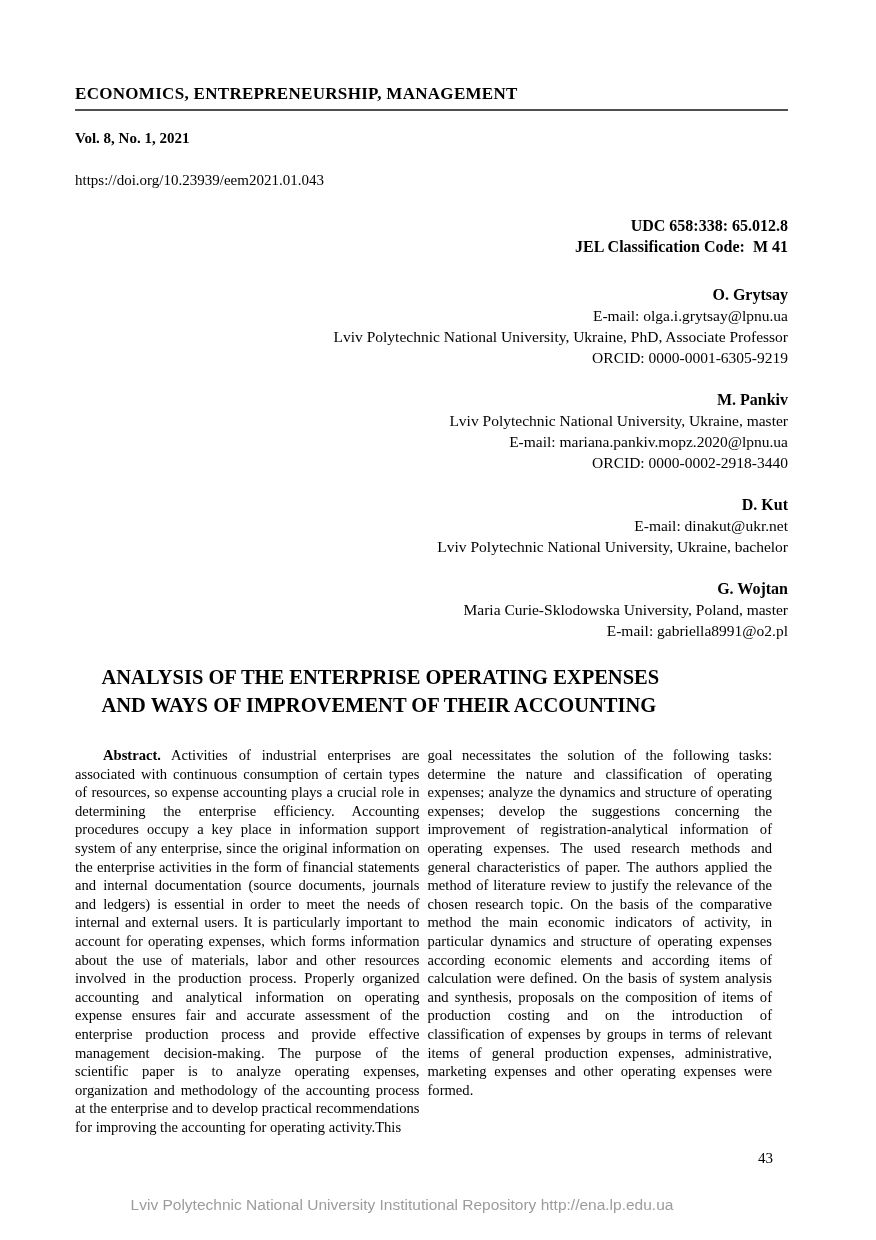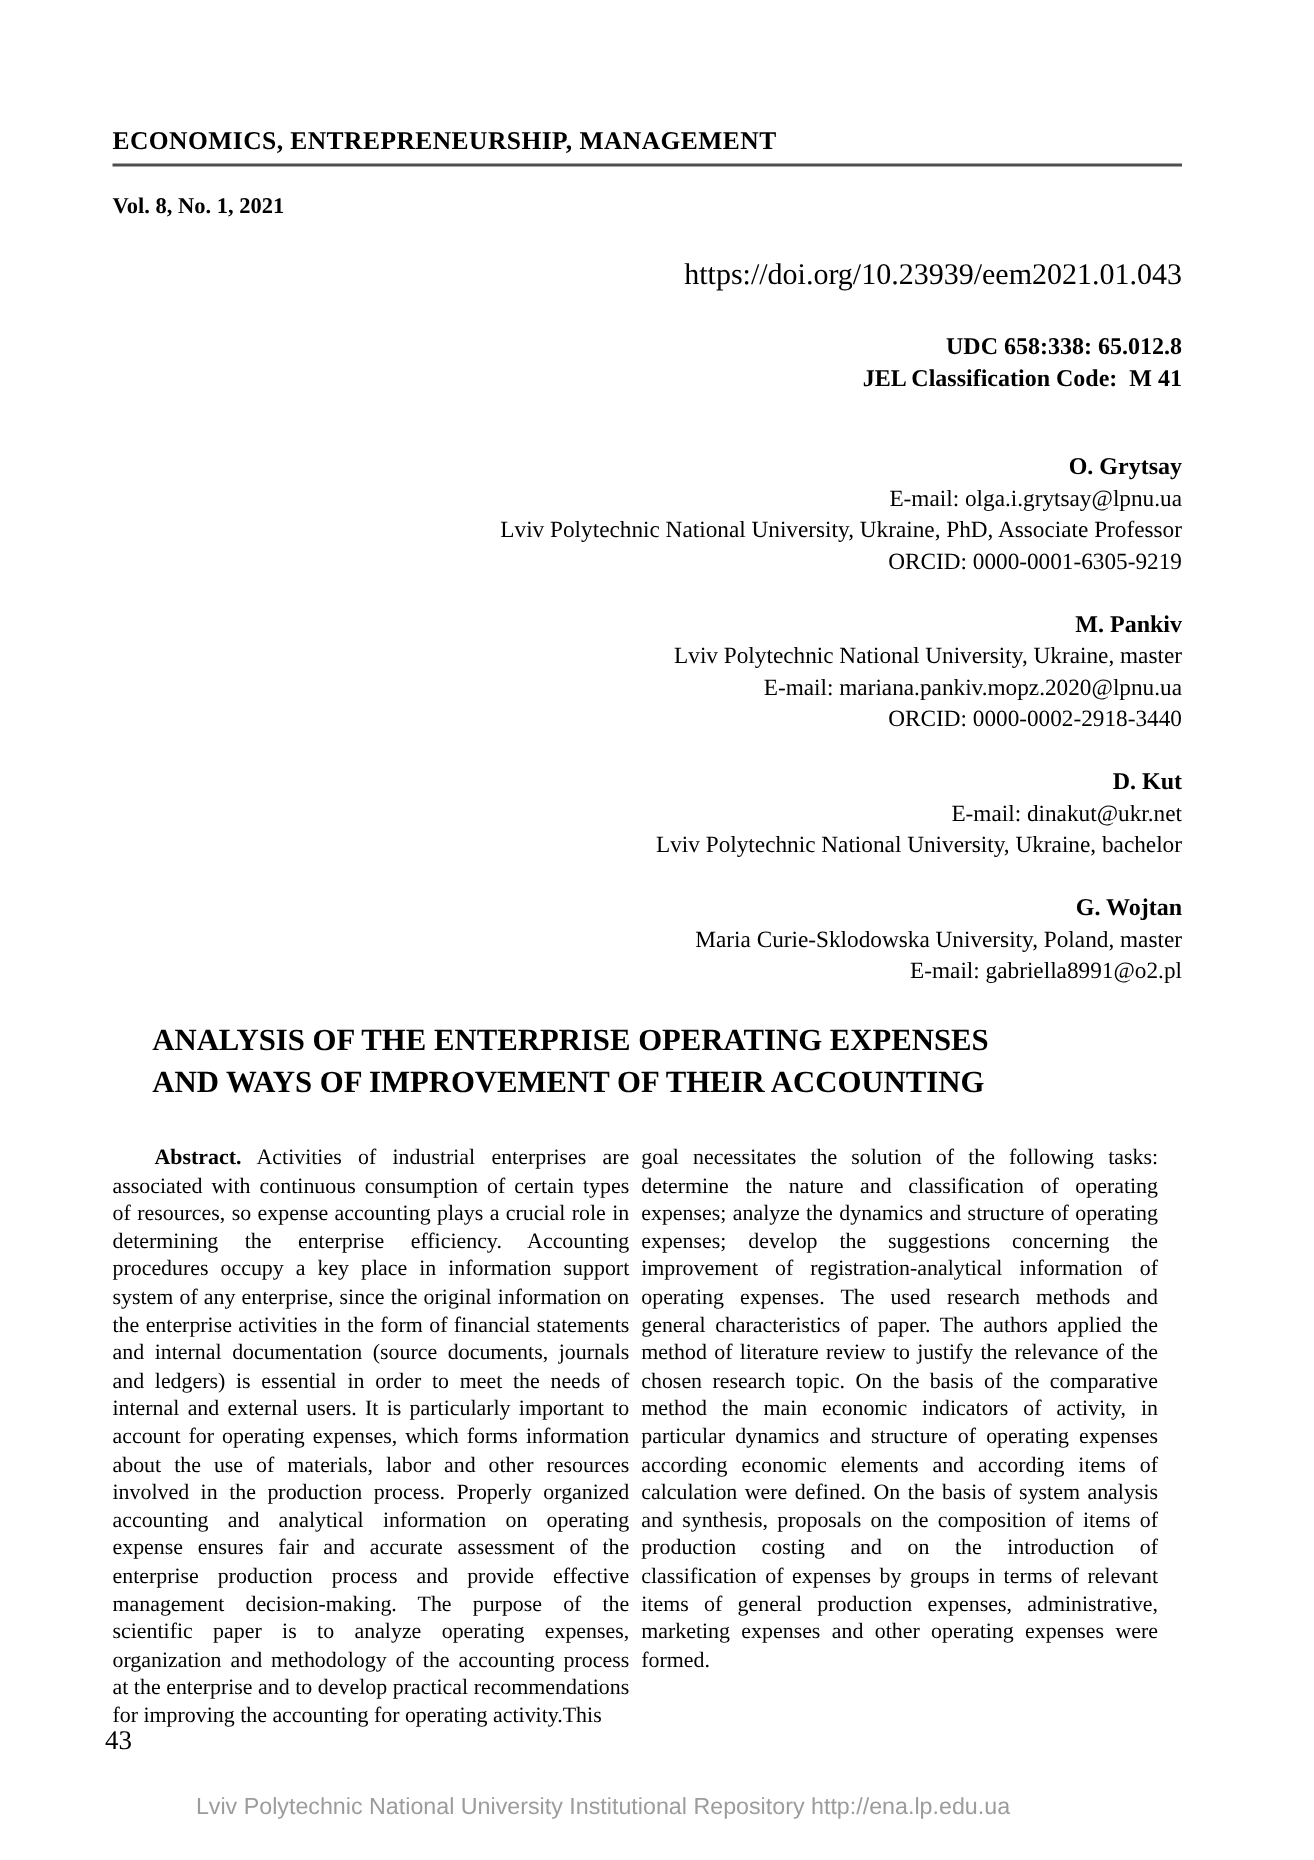--- a/index.html
+++ b/index.html
@@ -25,36 +25,35 @@
     letter-spacing: 0.3px;
     padding-bottom: 5px;
     border-bottom: 2px solid #4f4f4f;
   }
   .volume {
     font-weight: bold;
     font-size: 15px;
     margin-top: 19px;
   }
   .doi {
-    text-align: right;
-    font-size: 20px;
+    font-size: 15px;
     margin-top: 25px;
   }
   .codes {
     text-align: right;
     font-weight: bold;
     font-size: 16px;
     line-height: 21px;
     margin-top: 26px;
   }
   .authors {
     text-align: right;
     font-size: 15.5px;
     line-height: 21px;
-    margin-top: 38px;
+    margin-top: 27px;
   }
   .author-block { margin-bottom: 21px; }
   .author-name { font-weight: bold; font-size: 16px; }
   .title {
     font-weight: bold;
     font-size: 20.5px;
     line-height: 27.5px;
     margin: 23px auto 0;
     max-width: 660px;
   }
@@ -66,24 +65,24 @@
     line-height: 18.6px;
     text-align: justify;
   }
   .abstract .col { width: 344.5px; }
   .indent { text-indent: 28px; }
   .bold { font-weight: bold; }
   .keywords-para { margin-top: 0; }
   .page-number {
     position: absolute;
     top: 1150px;
-    left: 70px;
+    left: 60px;
     width: 713px;
-    text-align: left;
-    font-size: 18px;
+    text-align: right;
+    font-size: 15px;
   }
   .repository {
     position: absolute;
     top: 1196px;
     left: 0;
     width: 804px;
     text-align: center;
     font-family: "Liberation Sans", sans-serif;
     font-size: 15.5px;
     color: #9c9c9c;

